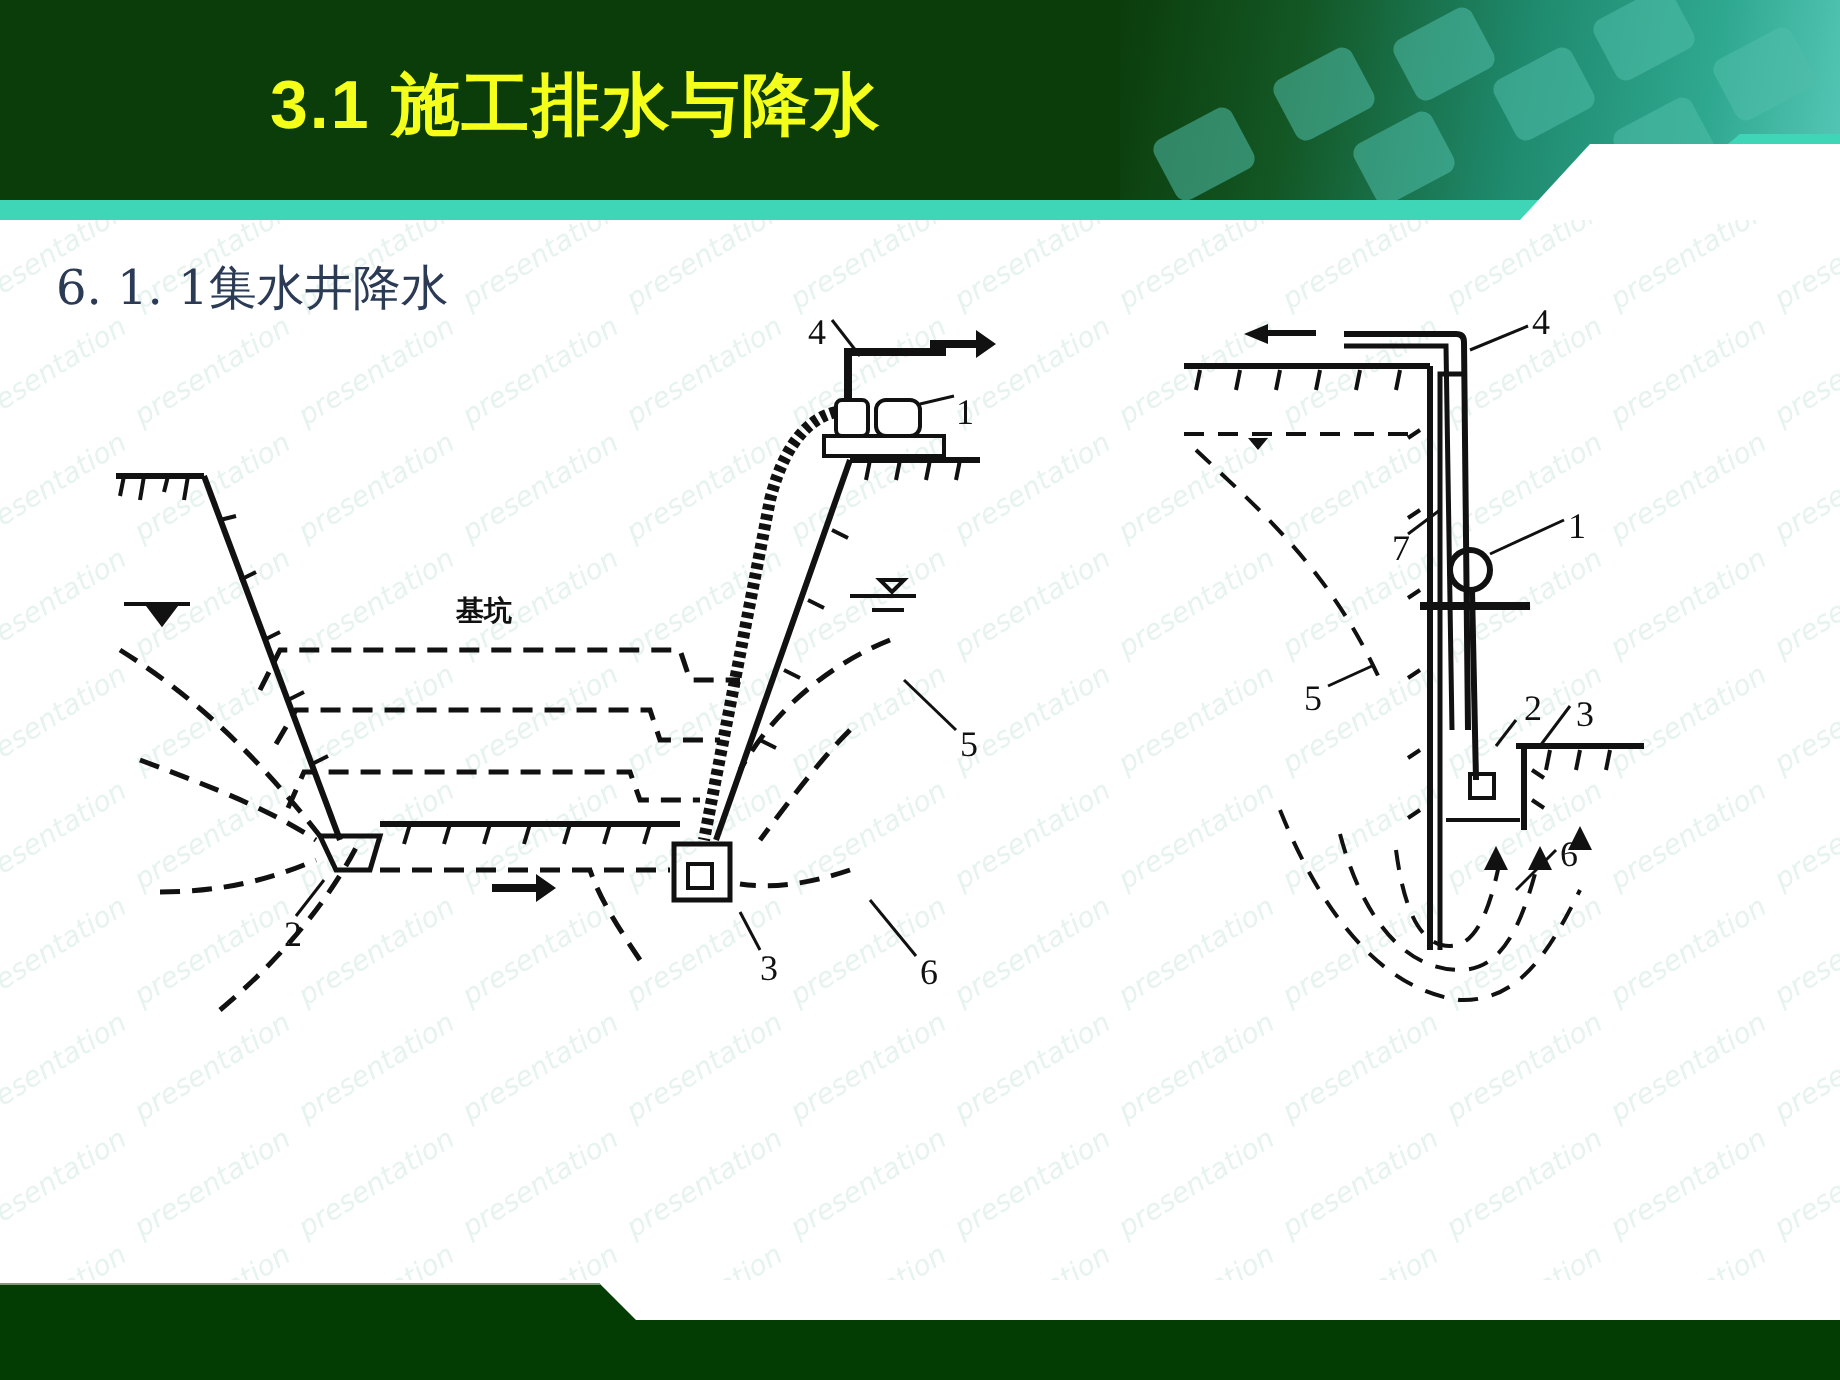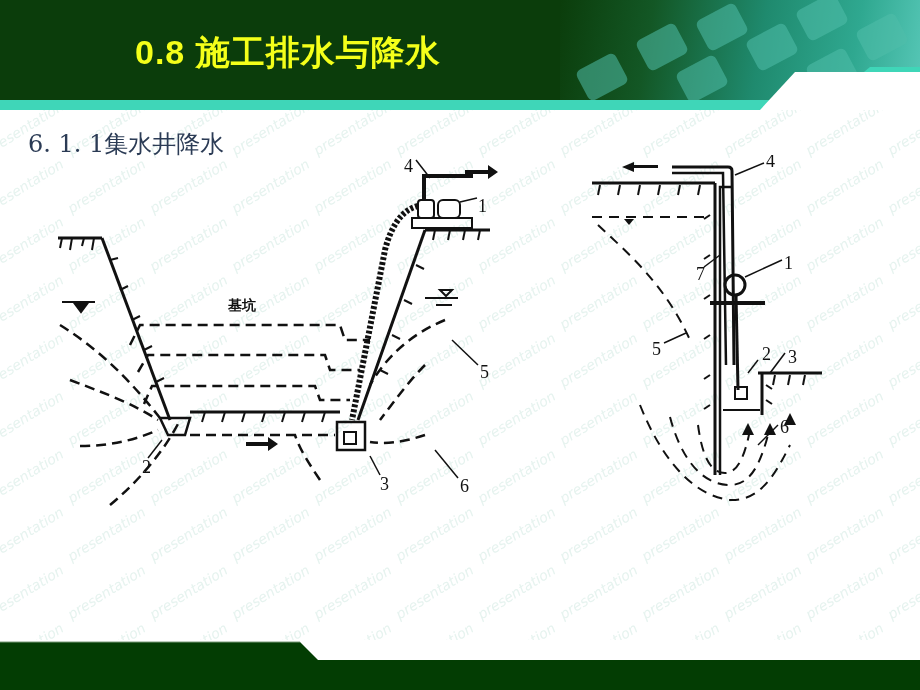--- a/index.html
+++ b/index.html
@@ -27,21 +27,21 @@
     <div class="key" style="left:120px;top:62px;"></div>
     <div class="key" style="left:190px;top:30px;"></div>
     <div class="key" style="left:240px;top:0px;"></div>
     <div class="key" style="left:250px;top:55px;"></div>
     <div class="key" style="left:300px;top:20px;"></div>
   </div>
   <svg class="white-wedge" width="920" height="110">
     <polygon points="0,100 830,100 870,67 920,67 920,110 0,110" fill="#3fd6b8"></polygon>
     <polygon points="760,110 795,72 920,72 920,110" fill="#ffffff"></polygon>
   </svg>
-  <div class="title">0.8 施工排水与降水</div>
+  <div class="title">3.1 施工排水与降水</div>
 </div>
 
 <div class="watermark" id="wm">
     <span class="wm" style="left: -20px; top: 10px;">presentation</span>
     <span class="wm" style="left: 62px; top: 10px;">presentation</span>
     <span class="wm" style="left: 144px; top: 10px;">presentation</span>
     <span class="wm" style="left: 226px; top: 10px;">presentation</span>
     <span class="wm" style="left: 308px; top: 10px;">presentation</span>
     <span class="wm" style="left: 390px; top: 10px;">presentation</span>
     <span class="wm" style="left: 472px; top: 10px;">presentation</span>

